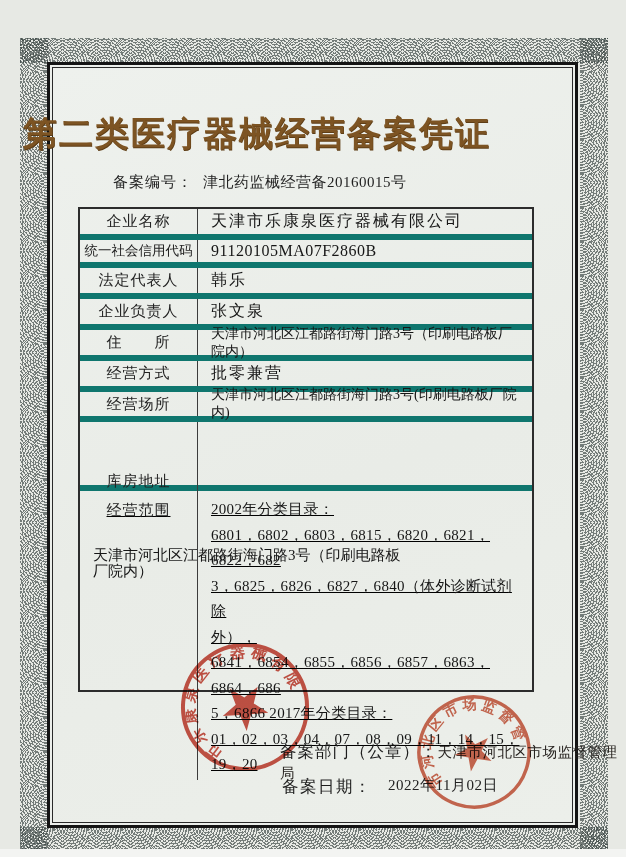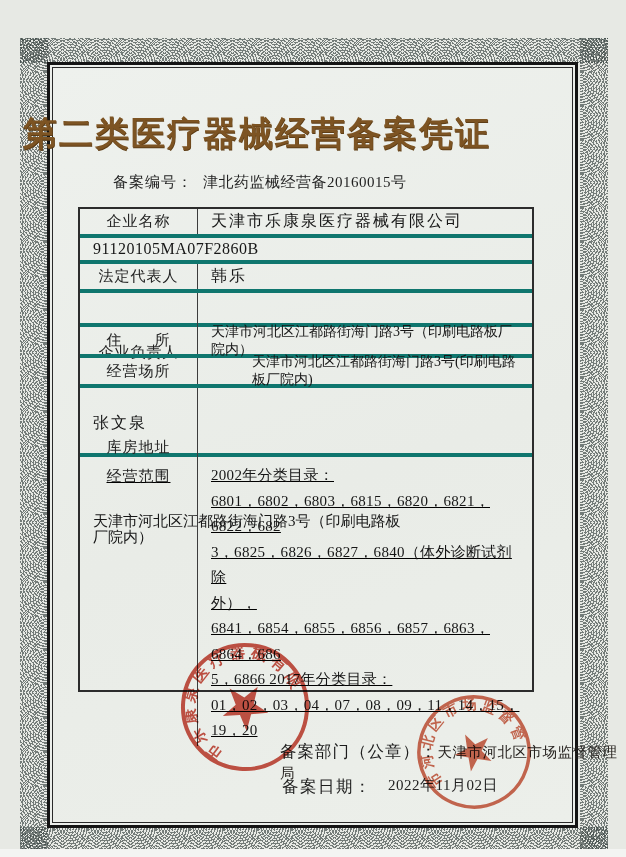--- a/index.html
+++ b/index.html
@@ -61,33 +61,33 @@
     position:absolute;left:113px;top:173px;font-size:15px;color:#1f1f1f;letter-spacing:1px;
   }
   .record-line .num{margin-left:10px;letter-spacing:.5px;text-align:center;}
 
   
   .cert-table{
     position:absolute;left:78px;top:207px;width:456px;height:485px;
     border:2px solid #2c2c2c;box-sizing:border-box;
     display:flex;flex-direction:column;
   }
-  .row{display:flex;border-bottom:4px solid #0f766e;box-sizing:border-box;}
+  .row{display:flex;border-bottom:6px solid #0f766e;box-sizing:border-box;}
   .row:last-child{border-bottom:none;}
   .cell-label{
     width:118px;flex:0 0 118px;border-right:1px solid #3c3c3c;box-sizing:border-box;
     display:flex;align-items:center;justify-content:center;text-align:center;
     font-size:15px;color:#222;letter-spacing:1px;padding:1px 2px;
   }
   .cell-value{
     flex:1;display:flex;align-items:center;box-sizing:border-box;
     padding:2px 8px 2px 13px;font-size:15.5px;color:#161616;
   }
-  .r1{height:31px;} .r2{height:30px;} .r3{height:35px;} .r4{height:34px;flex-direction:column;}
-  .r5{height:31px;} .r6{height:35px;} .r7{height:30px;gap:41px;} .r8{height:69px;flex-direction:column;} .r9{flex:1;text-decoration:underline;}
+  .r1{height:31px;} .r2{height:30px;} .r3{height:35px;} .r4{height:34px;}
+  .r5{height:31px;} .r6{height:35px;} .r7{height:30px;} .r8{height:69px;flex-direction:column;} .r9{flex:1;text-decoration:underline;}
   .r2 .cell-label{font-size:13.5px;letter-spacing:0;}
   .r1 .cell-value{font-size:16px;letter-spacing:2px;}
   .r2 .cell-value{font-size:16px;letter-spacing:.5px;}
   .r3 .cell-value,.r4 .cell-value,.r6 .cell-value{font-size:16px;letter-spacing:2px;}
   .r5 .cell-value,.r7 .cell-value{font-size:14px;}
   .r8 .cell-value{font-size:15px;align-items:flex-start;padding-top:7px;line-height:16px;white-space:pre-line;}
   .r9 .cell-label{align-items:flex-start;padding-top:10px;}
   .r9 .cell-value{align-items:flex-start;padding-top:6px;font-size:15px;line-height:25.5px;white-space:pre-line;letter-spacing:.3px;}
 
   
@@ -121,33 +121,38 @@
   <div class="record-line">
     <span>备案编号：</span><span class="num">津北药监械经营备20160015号</span>
   </div>
 
   <div class="cert-table">
     <div class="row r1">
       <div class="cell-label">企业名称</div>
       <div class="cell-value">天津市乐康泉医疗器械有限公司</div>
     </div>
     <div class="row r2">
+      <div class="cell-label">统一社会信用代码</div>
       <div class="cell-value">91120105MA07F2860B</div>
     </div>
     <div class="row r3">
       <div class="cell-label">法定代表人</div>
       <div class="cell-value">韩乐</div>
     </div>
     <div class="row r4">
       <div class="cell-label">企业负责人</div>
       <div class="cell-value">张文泉</div>
     </div>
     <div class="row r5">
       <div class="cell-label">住　　所</div>
       <div class="cell-value">天津市河北区江都路街海门路3号（印刷电路板厂院内）</div>
+    </div>
+    <div class="row r6">
+      <div class="cell-label">经营方式</div>
+      <div class="cell-value">批零兼营</div>
     </div>
     <div class="row r7">
       <div class="cell-label">经营场所</div>
       <div class="cell-value">天津市河北区江都路街海门路3号(印刷电路板厂院内)</div>
     </div>
     <div class="row r8">
       <div class="cell-label">库房地址</div>
       <div class="cell-value">天津市河北区江都路街海门路3号（印刷电路板
 厂院内）</div>
     </div>

